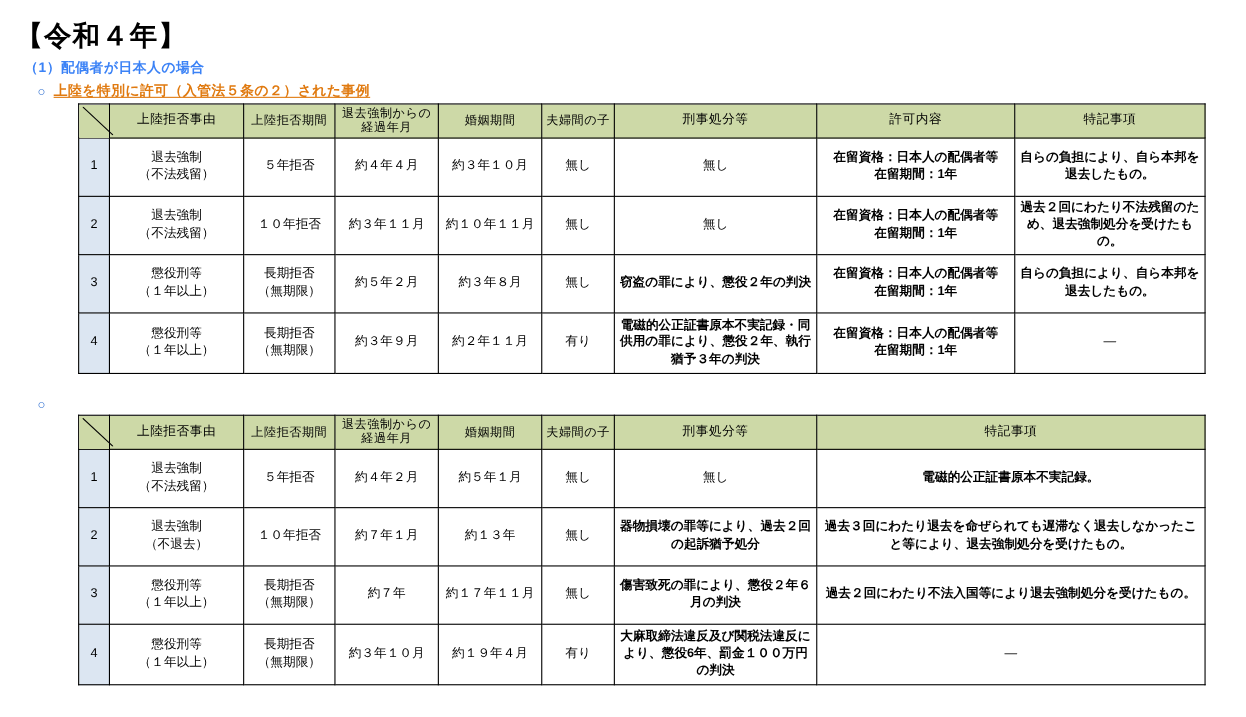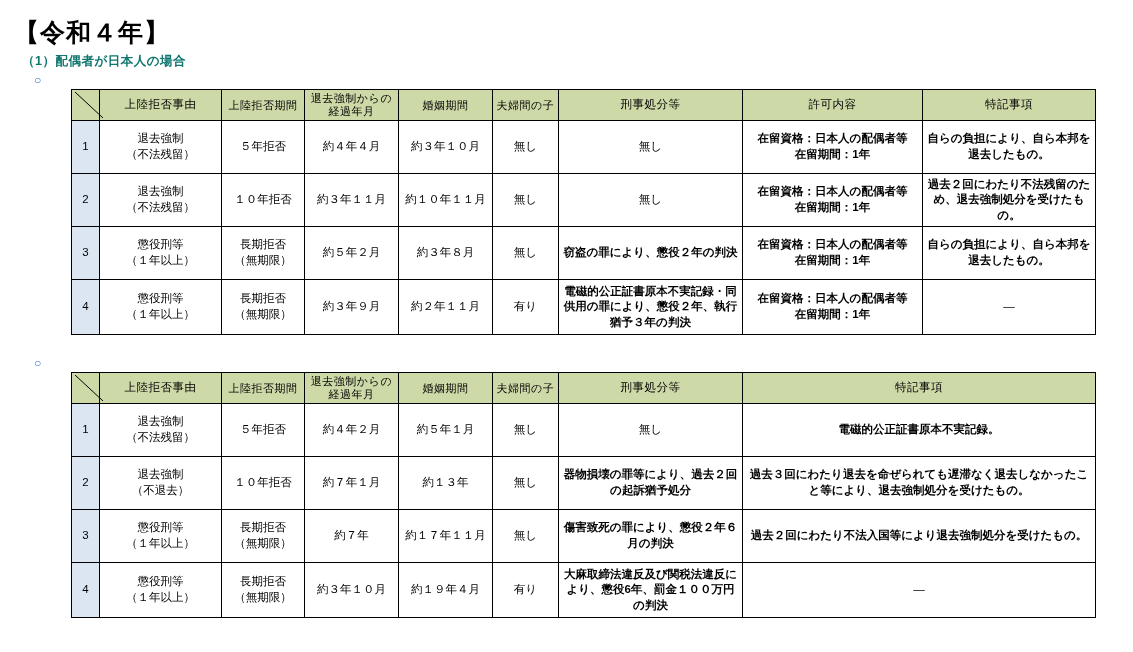--- a/index.html
+++ b/index.html
@@ -25,21 +25,21 @@
     font-family: "Liberation Serif", serif;
     font-size: 25px;
     font-weight: bold;
     letter-spacing: 1px;
     margin: 8px 16px 4px 14px;
     color: #000;
   }
   .subtitle {
     font-size: 12.5px;
     font-weight: bold;
-    color: #0f766e;
+    color: #3b82f6;
     margin: 2px 0 1px 22px;
     letter-spacing: 0.5px;
   }
   .section-heading {
     display: flex;
     align-items: center;
     margin: 4px 0 3px 34px;
     font-size: 12.5px;
     font-weight: bold;
     color: #e07a10;
@@ -112,20 +112,21 @@
 </head>
 <body>
 
 <div class="page">
 
   <div class="page-title">【令和４年】</div>
   <div class="subtitle">（1）配偶者が日本人の場合</div>
 
   <div class="section-heading">
     <span class="bullet">○</span>
+    <span class="htext">上陸を特別に許可（入管法５条の２）された事例</span>
   </div>
 
   <table class="casetable">
     <colgroup>
       <col style="width:28px">
       <col style="width:122px">
       <col style="width:83px">
       <col style="width:94px">
       <col style="width:94px">
       <col style="width:66px">

